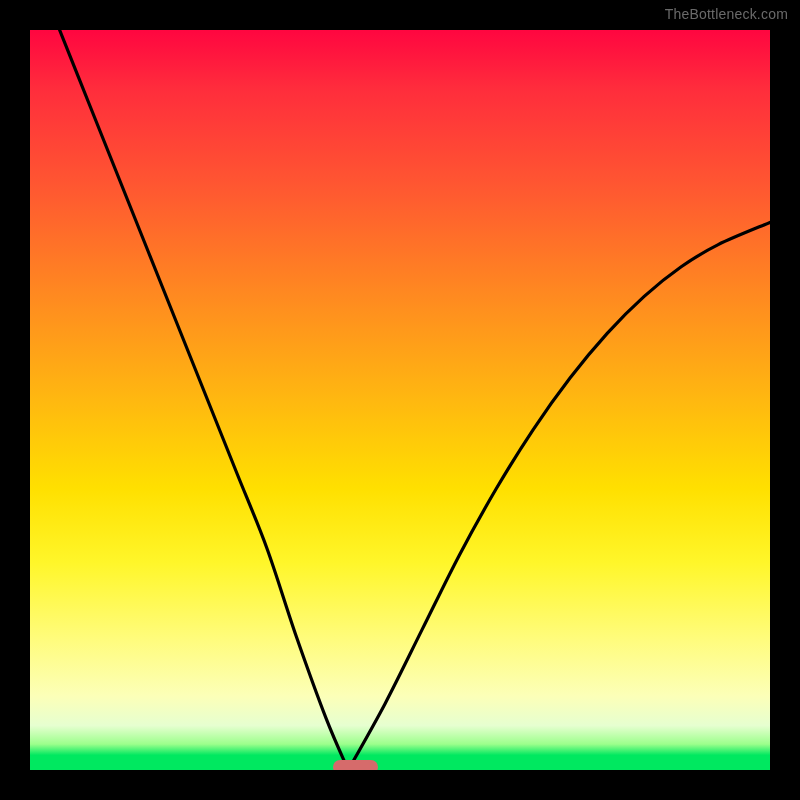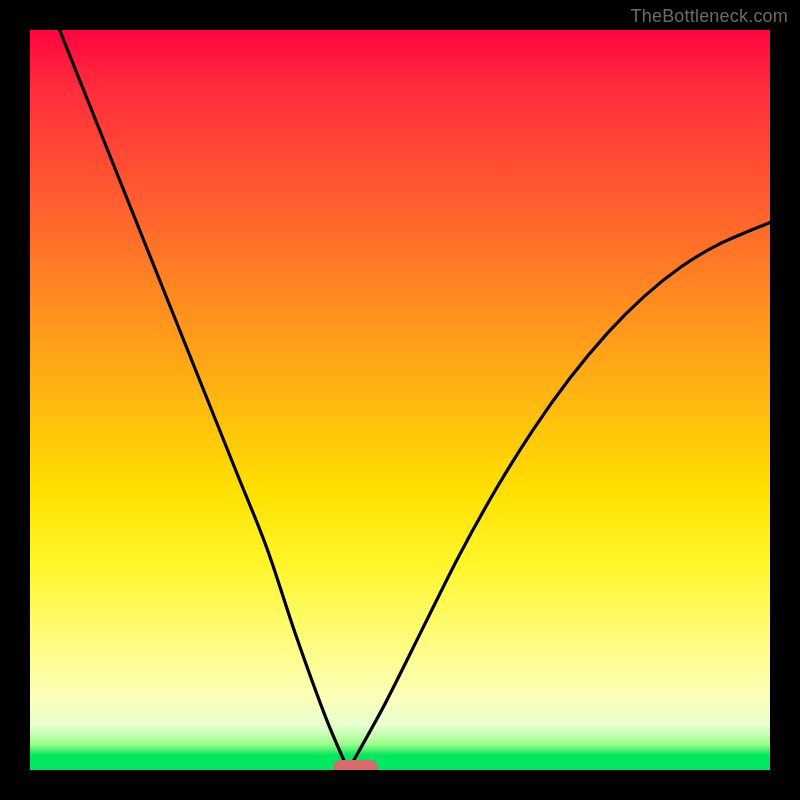--- a/index.html
+++ b/index.html
@@ -52,21 +52,21 @@
   .marker {
     position: absolute;
     background: #d66b6b;
     border-radius: 999px;
   }
   .watermark {
     position: absolute;
     top: 6px;
     right: 12px;
     color: #6a6a6a;
-    font-size: 18px;
+    font-size: 14px;
     letter-spacing: 0.2px;
     user-select: none;
   }
 </style>
 </head>
 <body>
 
 <div class="frame">
 
   <div class="plot">

